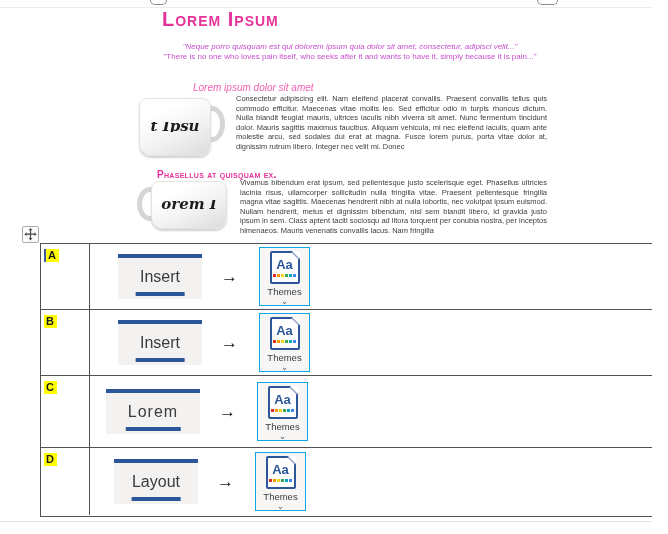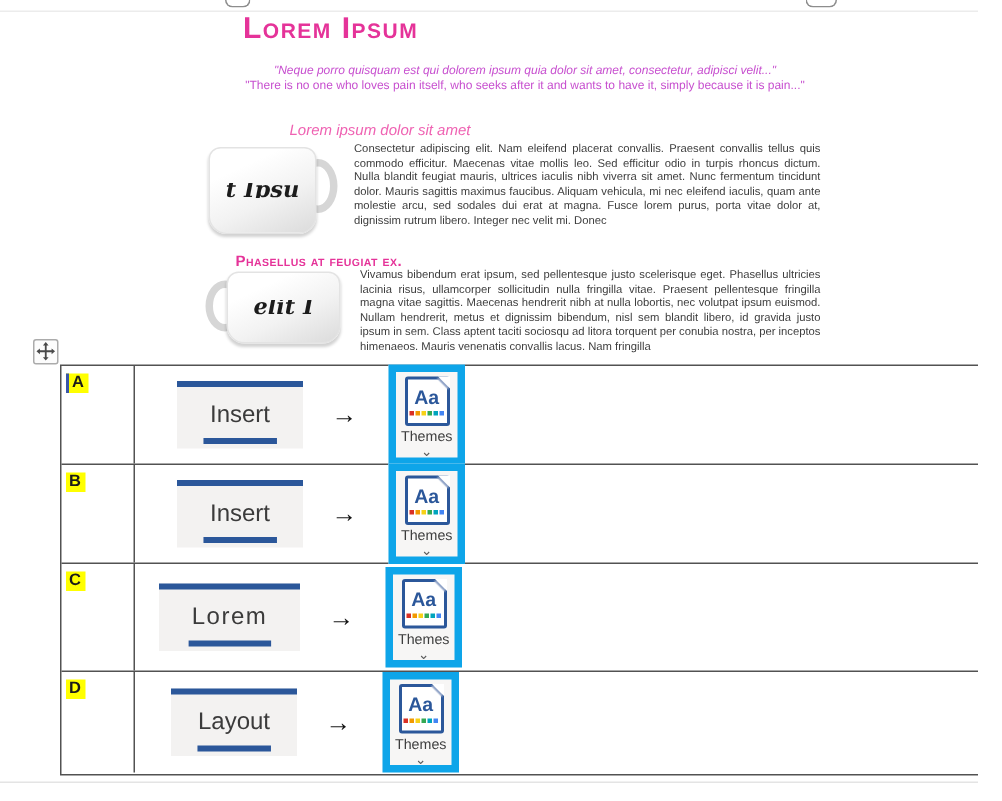--- a/index.html
+++ b/index.html
@@ -107,21 +107,21 @@
     content: ""; position: absolute; top: 0; left: 0; right: 0; height: 4px;
     background: #2b579a;
   }
   .tab-btn::after {
     content: ""; position: absolute; bottom: 3px; left: 50%; transform: translateX(-50%);
     width: 58%; height: 4px; background: #2b579a;
   }
   .arrow-glyph { margin-left: 19px; font-size: 17px; color: #141414; }
   .themes-btn {
     margin-left: 21px; width: 51px; padding: 3px 2px 1px 2px;
-    background: #f7f6f5; border: 5px solid #0ea5e9;
+    background: #f7f6f5; border: 1px solid #0ea5e9;
     display: flex; flex-direction: column; align-items: center;
   }
   .themes-icon {
     position: relative; width: 30px; height: 33px; background: #fff;
     border: 2px solid #2b579a; border-radius: 2px;
     display: flex; flex-direction: column; align-items: center; justify-content: center;
   }
   .themes-icon .aa { font-size: 13px; font-weight: bold; color: #2b579a; line-height: 14px; }
   .dots { display: flex; gap: 1px; margin-top: 2px; }
   .dots i { display: block; width: 3px; height: 3px; }
@@ -162,27 +162,27 @@
   <div class="para para1">
     <span class="mug mug1">
       <span class="mug-handle"></span>
       <span class="mug-body">
         <span class="mug-text">t Ipsu</span>
       </span>
     </span>
     <span>Consectetur adipiscing elit. Nam eleifend placerat convallis. Praesent convallis tellus quis commodo efficitur. Maecenas vitae mollis leo. Sed efficitur odio in turpis rhoncus dictum. Nulla blandit feugiat mauris, ultrices iaculis nibh viverra sit amet. Nunc fermentum tincidunt dolor. Mauris sagittis maximus faucibus. Aliquam vehicula, mi nec eleifend iaculis, quam ante molestie arcu, sed sodales dui erat at magna. Fusce lorem purus, porta vitae dolor at, dignissim rutrum libero. Integer nec velit mi. Donec</span>
   </div>
 
-  <div class="sec-heading2">Phasellus at feugiat ex.</div>
+  <div class="sec-heading2">Phasellus at quisquam ex.</div>
 
   <div class="para para2">
     <span class="mug mug2">
       <span class="mug-handle"></span>
       <span class="mug-body">
-        <span class="mug-text">elit I</span>
+        <span class="mug-text">orem I</span>
       </span>
     </span>
     <span>Vivamus bibendum erat ipsum, sed pellentesque justo scelerisque eget. Phasellus ultricies lacinia risus, ullamcorper sollicitudin nulla fringilla vitae. Praesent pellentesque fringilla magna vitae sagittis. Maecenas hendrerit nibh at nulla lobortis, nec volutpat ipsum euismod. Nullam hendrerit, metus et dignissim bibendum, nisl sem blandit libero, id gravida justo ipsum in sem. Class aptent taciti sociosqu ad litora torquent per conubia nostra, per inceptos himenaeos. Mauris venenatis convallis lacus. Nam fringilla</span>
   </div>
 
   <div class="move-handle">
     <svg width="13" height="13" viewBox="0 0 17 17">
       <path fill="#4a4a4a" d="M8.5 0 L11 3 H9.3 V7.3 H13.6 V5.6 L16.6 8.1 L13.6 10.6 V8.9 H9.3 V13.2 H11 L8.5 16.2 L6 13.2 H7.7 V8.9 H3.4 V10.6 L0.4 8.1 L3.4 5.6 V7.3 H7.7 V3 H6 Z"></path>
     </svg>
   </div>

